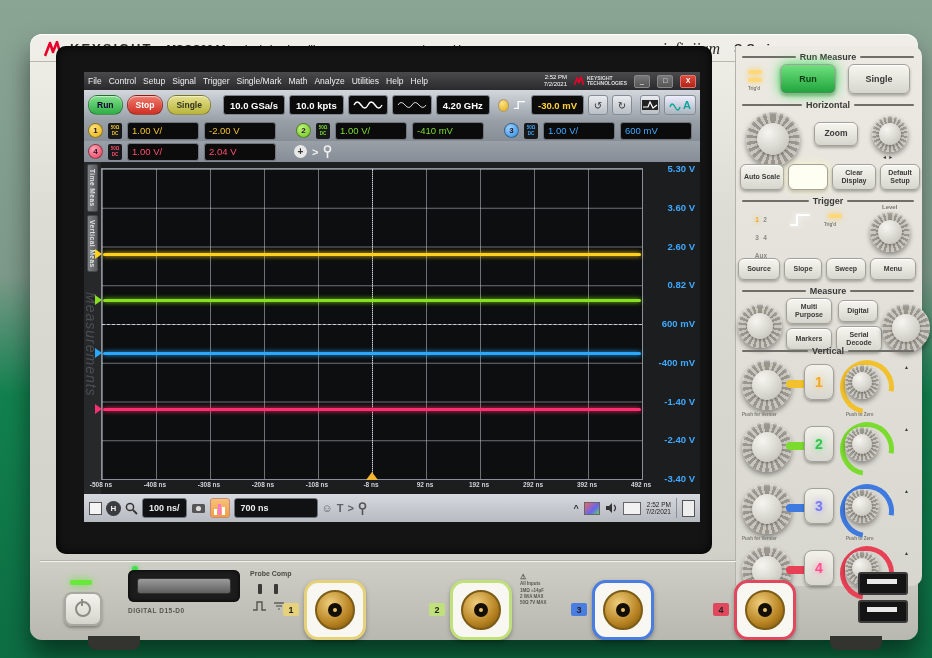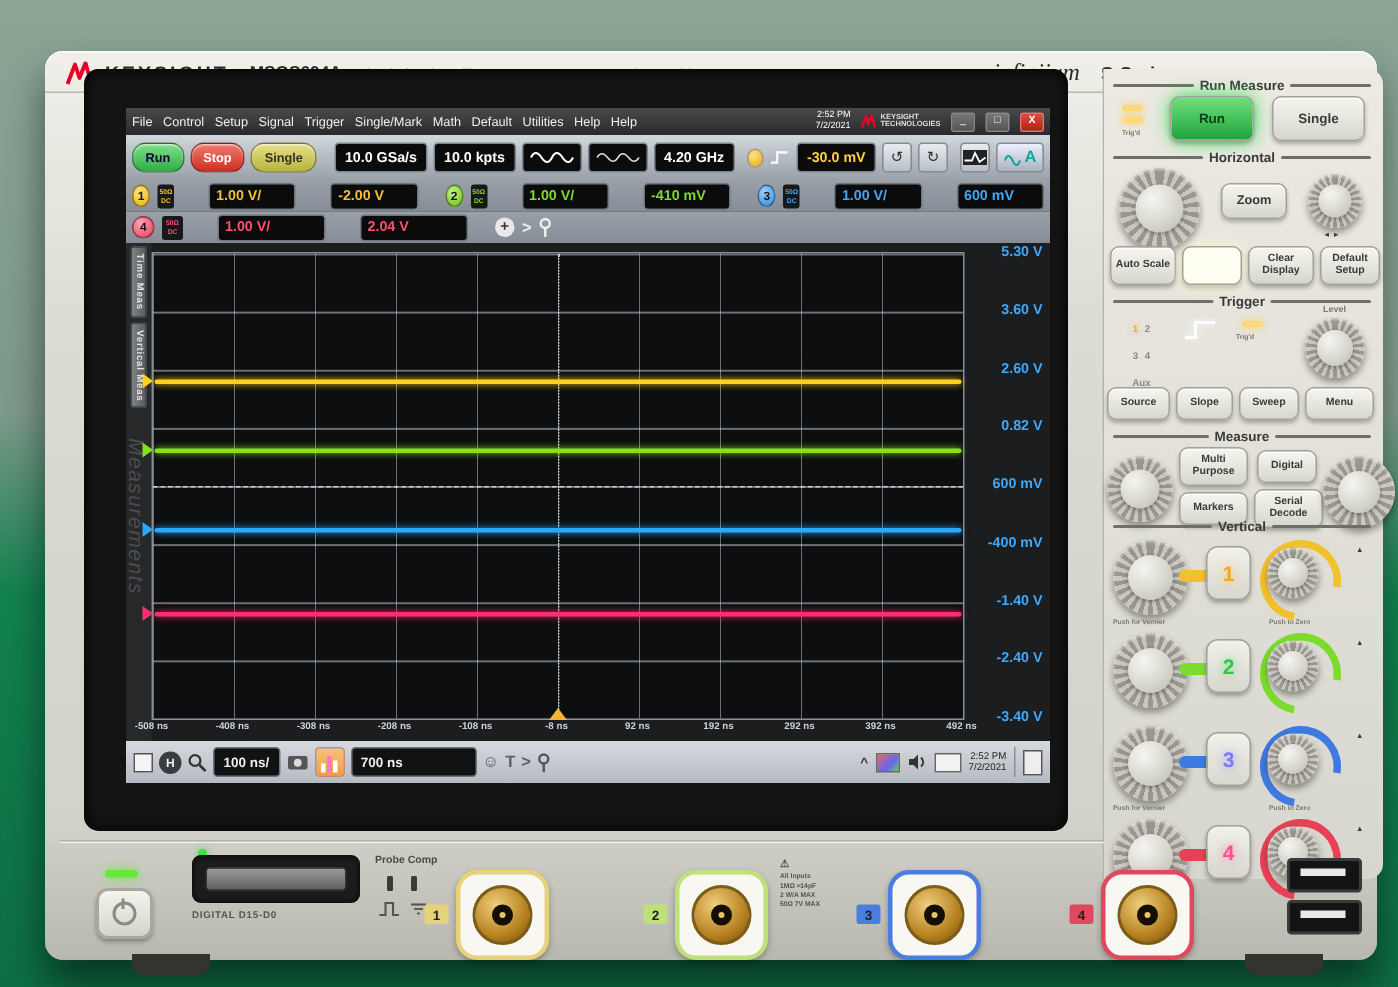--- a/index.html
+++ b/index.html
@@ -49,22 +49,22 @@
     display:flex;align-items:center;justify-content:center;font-size:10px;color:#333;}
   .dot{width:11px;height:11px;border-radius:50%;background:radial-gradient(circle at 35% 30%,#ffe48a,#e0a90f);border:1px solid #a97;}
   .abtn{height:18px;background:linear-gradient(#eef,#aab4bd);border:1px solid #868c93;border-radius:3px;display:flex;align-items:center;padding:0 4px;gap:2px;}
   .abtn .aletter{color:#0aa79b;font-weight:bold;font-size:11px;}
   
   .chrow{position:absolute;left:84px;width:616px;height:21px;display:flex;align-items:center;gap:5px;
     background:linear-gradient(180deg,#9aa0a8,#868d96);padding:0 4px;box-sizing:border-box;}
   .chcirc{width:13px;height:13px;border-radius:50%;font-size:8px;font-weight:bold;color:#212;display:flex;align-items:center;justify-content:center;border:1px solid rgba(0,0,0,.4);}
   .chbadge{width:14px;height:16px;background:#17181a;border-radius:2px;font-size:4.5px;line-height:1.25;font-weight:bold;
     display:flex;flex-direction:column;align-items:center;justify-content:center;}
-  .chfield{width:62px;height:16px;background:#0b0b0c;border:1px solid #70767d;border-radius:3px;font-size:9.5px;font-weight:bold;
-    display:flex;align-items:center;padding:0 4px;white-space:nowrap;margin-left:18px;}
+  .chfield{width:62px;height:16px;background:#0b0b0c;border:1px solid #70767d;border-radius:3px;font-size:9.5px;font-weight:normal;
+    display:flex;align-items:center;padding:0 4px;white-space:nowrap;}
   .c1{color:#f2c12e;} .bg1{background:radial-gradient(circle at 35% 30%,#ffe27a,#e5b211);}
   .c2{color:#7bdc2e;} .bg2{background:radial-gradient(circle at 35% 30%,#c0f37e,#6cc41c);}
   .c3{color:#3fa9ff;} .bg3{background:radial-gradient(circle at 35% 30%,#9ed0ff,#2b8de0);}
   .c4{color:#ff4f6e;} .bg4{background:radial-gradient(circle at 35% 30%,#ffa6b6,#e73a5a);}
   .rowicon{color:#f0f0f0;font-size:11px;font-weight:bold;display:flex;align-items:center;}
   .pluscirc{width:13px;height:13px;border-radius:50%;background:#e8e8e8;color:#333;font-size:10px;font-weight:bold;
     display:flex;align-items:center;justify-content:center;}
   
   .main{position:absolute;left:84px;top:162px;width:616px;height:332px;background:#1b1d1f;}
   .tabstrip{position:absolute;left:0;top:0;width:17px;height:332px;background:#26282a;display:flex;flex-direction:column;align-items:center;padding-top:2px;box-sizing:border-box;gap:3px;}
@@ -194,21 +194,21 @@
   <div class="display"></div>
 
   <div class="menubar">
     <span class="mitem">File</span>
     <span class="mitem">Control</span>
     <span class="mitem">Setup</span>
     <span class="mitem">Signal</span>
     <span class="mitem">Trigger</span>
     <span class="mitem">Single/Mark</span>
     <span class="mitem">Math</span>
-    <span class="mitem">Default</span>
+    <span class="mitem">Analyze</span>
     <span class="mitem">Utilities</span>
     <span class="mitem">Help</span>
     <span class="mitem">Help</span>
     <span class="spacer"></span>
     <span class="mb-datetime">
       <span>2:52 PM</span><br><span>7/2/2021</span>
     </span>
     <span class="mb-logo">
       <svg width="11" height="10" viewBox="0 0 20 16">
         <path d="M1 15 L6 2 L9 11 L13 1 L17 15" fill="none" stroke="#e90029" stroke-width="3" stroke-linejoin="round"></path>

